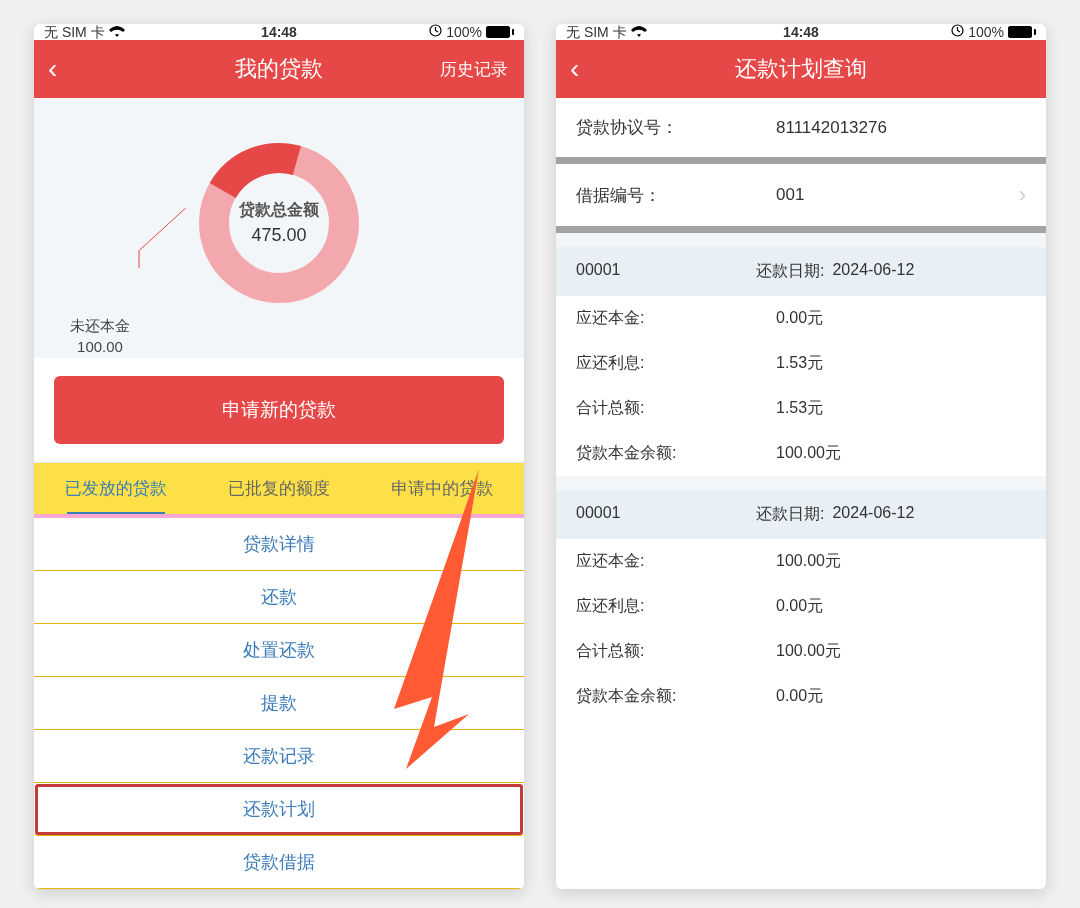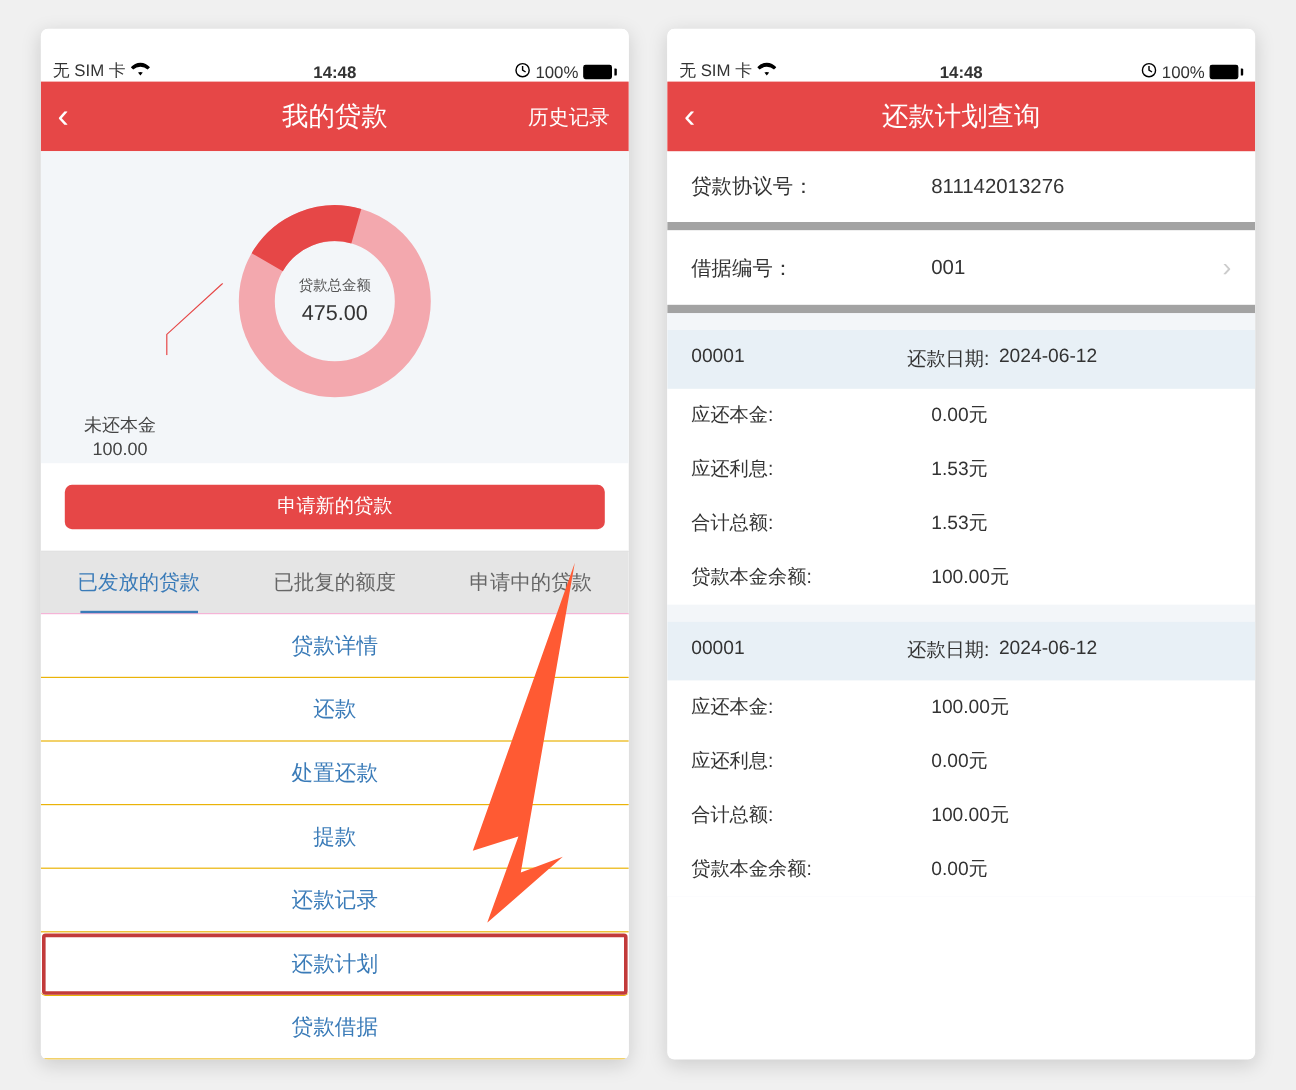--- a/index.html
+++ b/index.html
@@ -13,24 +13,24 @@
     }
     .phone {
       width: 490px;
       background: #fff;
       border-radius: 6px;
       box-shadow: 0 4px 16px rgba(0,0,0,.15);
       overflow: hidden;
       position: relative;
     }
     .statusbar {
-      height: 44px;
+      height: 16px;
       background: #fff;
       display: flex;
-      align-items: flex-end;
+      align-items: flex-start;
       justify-content: space-between;
       padding: 0 10px;
       font-size: 14px;
       color: #333;
       font-weight: 500;
     }
     .statusbar .left, .statusbar .right { display: flex; align-items: center; gap: 4px; }
     .statusbar .center { position: absolute; left: 50%; transform: translateX(-50%); font-weight: 600; }
     .battery { display: inline-flex; align-items: center; gap: 2px; }
     .battery-body { width: 24px; height: 12px; border: 1.5px solid #000; border-radius: 2px; position: relative; background: #000; }
@@ -67,21 +67,21 @@
       position: relative;
       width: 170px;
       height: 170px;
       margin: 10px auto 0;
     }
     .donut { width: 170px; height: 170px; }
     .donut-center {
       position: absolute; inset: 0;
       display: flex; flex-direction: column; align-items: center; justify-content: center;
     }
-    .donut-center .lbl { font-size: 12px; color: #555; }
+    .donut-center .lbl { font-size: 16px; color: #555; font-weight: bold; }
     .donut-center .amt { font-size: 18px; color: #333; margin-top: 4px; }
     .legend-line {
       position: absolute;
       left: 60px; top: 110px;
       width: 110px; height: 60px;
       pointer-events: none;
     }
     .legend-text {
       position: absolute;
       left: 36px; top: 219px;
@@ -89,30 +89,30 @@
       font-size: 15px;
       color: #444;
     }
     .legend-text .ln2 { margin-top: 2px; }
 
     .big-red-btn {
       margin: 18px 20px;
       background: #e64747;
       color: #fff;
       text-align: center;
-      padding: 8px 0;
+      padding: 21px 0;
       border-radius: 6px;
-      font-size: 16px;
+      font-size: 19px;
       cursor: pointer;
     }
     .tabs {
       display: flex;
       border-top: 1px solid #e2e2e2;
-      border-bottom: 1px solid #f9a8d4;
-      background: #e5e5e5;
+      border-bottom: 4px solid #f9a8d4;
+      background: #fde047;
     }
     .tab {
       flex: 1;
       text-align: center;
       padding: 14px 0;
       font-size: 17px;
       color: #666;
       cursor: pointer;
       position: relative;
     }

